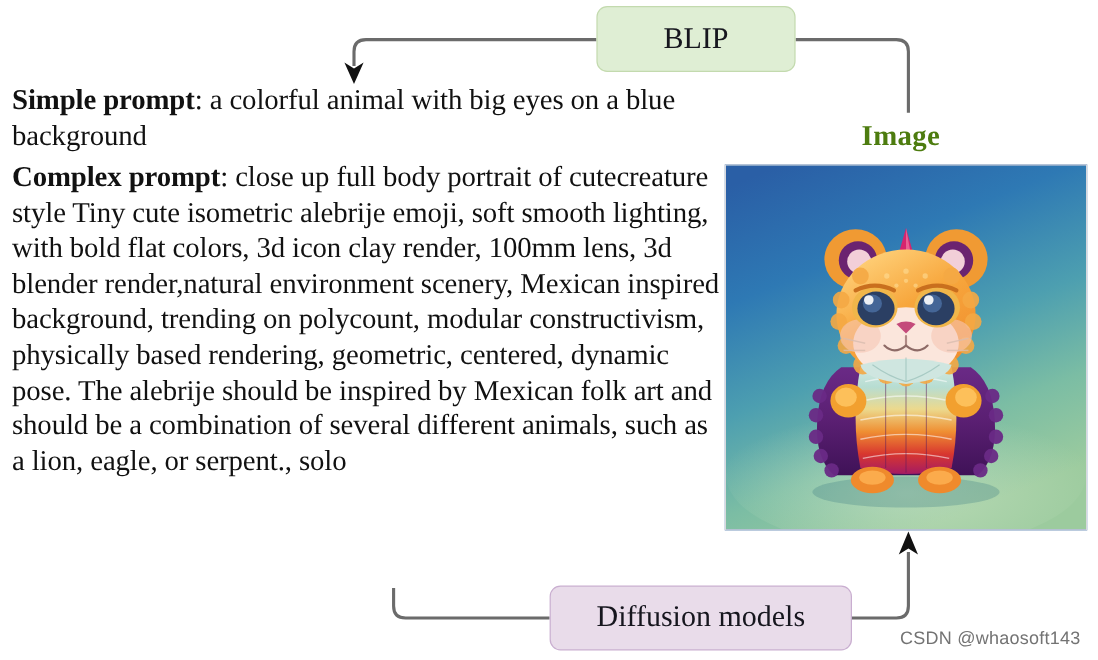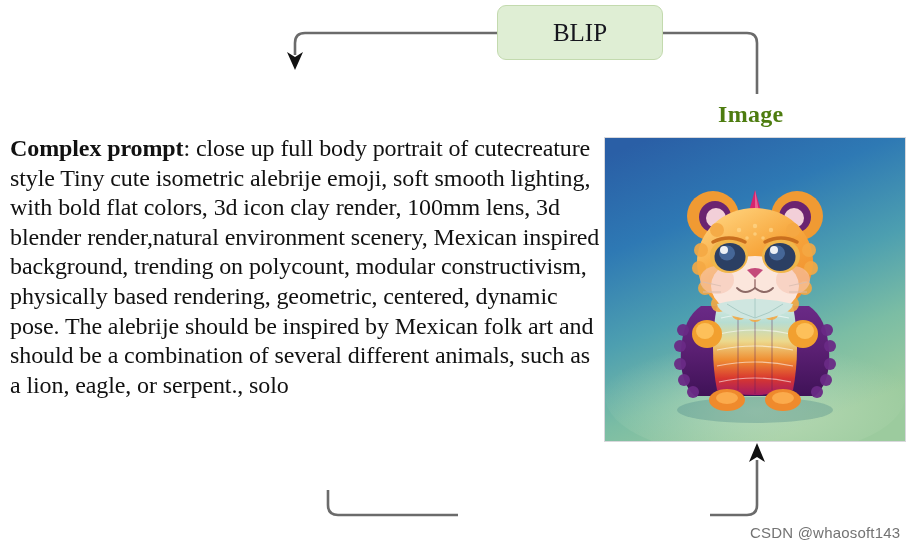--- a/index.html
+++ b/index.html
@@ -100,29 +100,35 @@
     <path d="M 287 52 L 295 70 L 303 52 L 295 57 Z" fill="#111111"></path>
 
     <path d="M 663 33 L 747 33 Q 757 33 757 43 L 757 94" fill="none" stroke="#6b6b6b" stroke-width="2.6" stroke-linecap="butt"></path>
 
     <path d="M 458 515 L 338 515 Q 328 515 328 505 L 328 490" fill="none" stroke="#6b6b6b" stroke-width="2.6" stroke-linecap="butt"></path>
 
     <path d="M 710 515 L 747 515 Q 757 515 757 505 L 757 460" fill="none" stroke="#6b6b6b" stroke-width="2.6" stroke-linecap="butt"></path>
     <path d="M 749 462 L 757 443 L 765 462 L 757 457 Z" fill="#111111"></path>
   </svg>
 
+  <div class="prompt-block" id="simple-prompt">
+    <span class="prompt-label">Simple prompt</span><span>: </span><span>a colorful animal with big eyes on a blue background</span>
+  </div>
 
   <div class="prompt-block" id="complex-prompt">
     <span class="prompt-label">Complex prompt</span><span>: </span><span>close up full body portrait of cutecreature style Tiny cute isometric alebrije emoji, soft smooth lighting, with bold flat colors, 3d icon clay render, 100mm lens, 3d blender render,natural environment scenery, Mexican inspired background, trending on polycount, modular constructivism, physically based rendering, geometric, centered, dynamic pose. The alebrije should be inspired by Mexican folk art and should be a combination of several different animals, such as a lion, eagle, or serpent., solo</span>
   </div>
 
   <div class="node-box" id="blip-node">
     <span>BLIP</span>
   </div>
 
+  <div class="node-box" id="diffusion-node">
+    <span>Diffusion models</span>
+  </div>
 
   <div id="image-label">Image</div>
 
   <div id="generated-image">
     <svg viewBox="0 0 300 303" xmlns="http://www.w3.org/2000/svg">
       <defs>
         <linearGradient id="bg" x1="0.15" y1="0" x2="0.55" y2="1">
           <stop offset="0" stop-color="#2a5fa6"></stop>
           <stop offset="0.28" stop-color="#2e79b4"></stop>
           <stop offset="0.55" stop-color="#4d9fb0"></stop>

